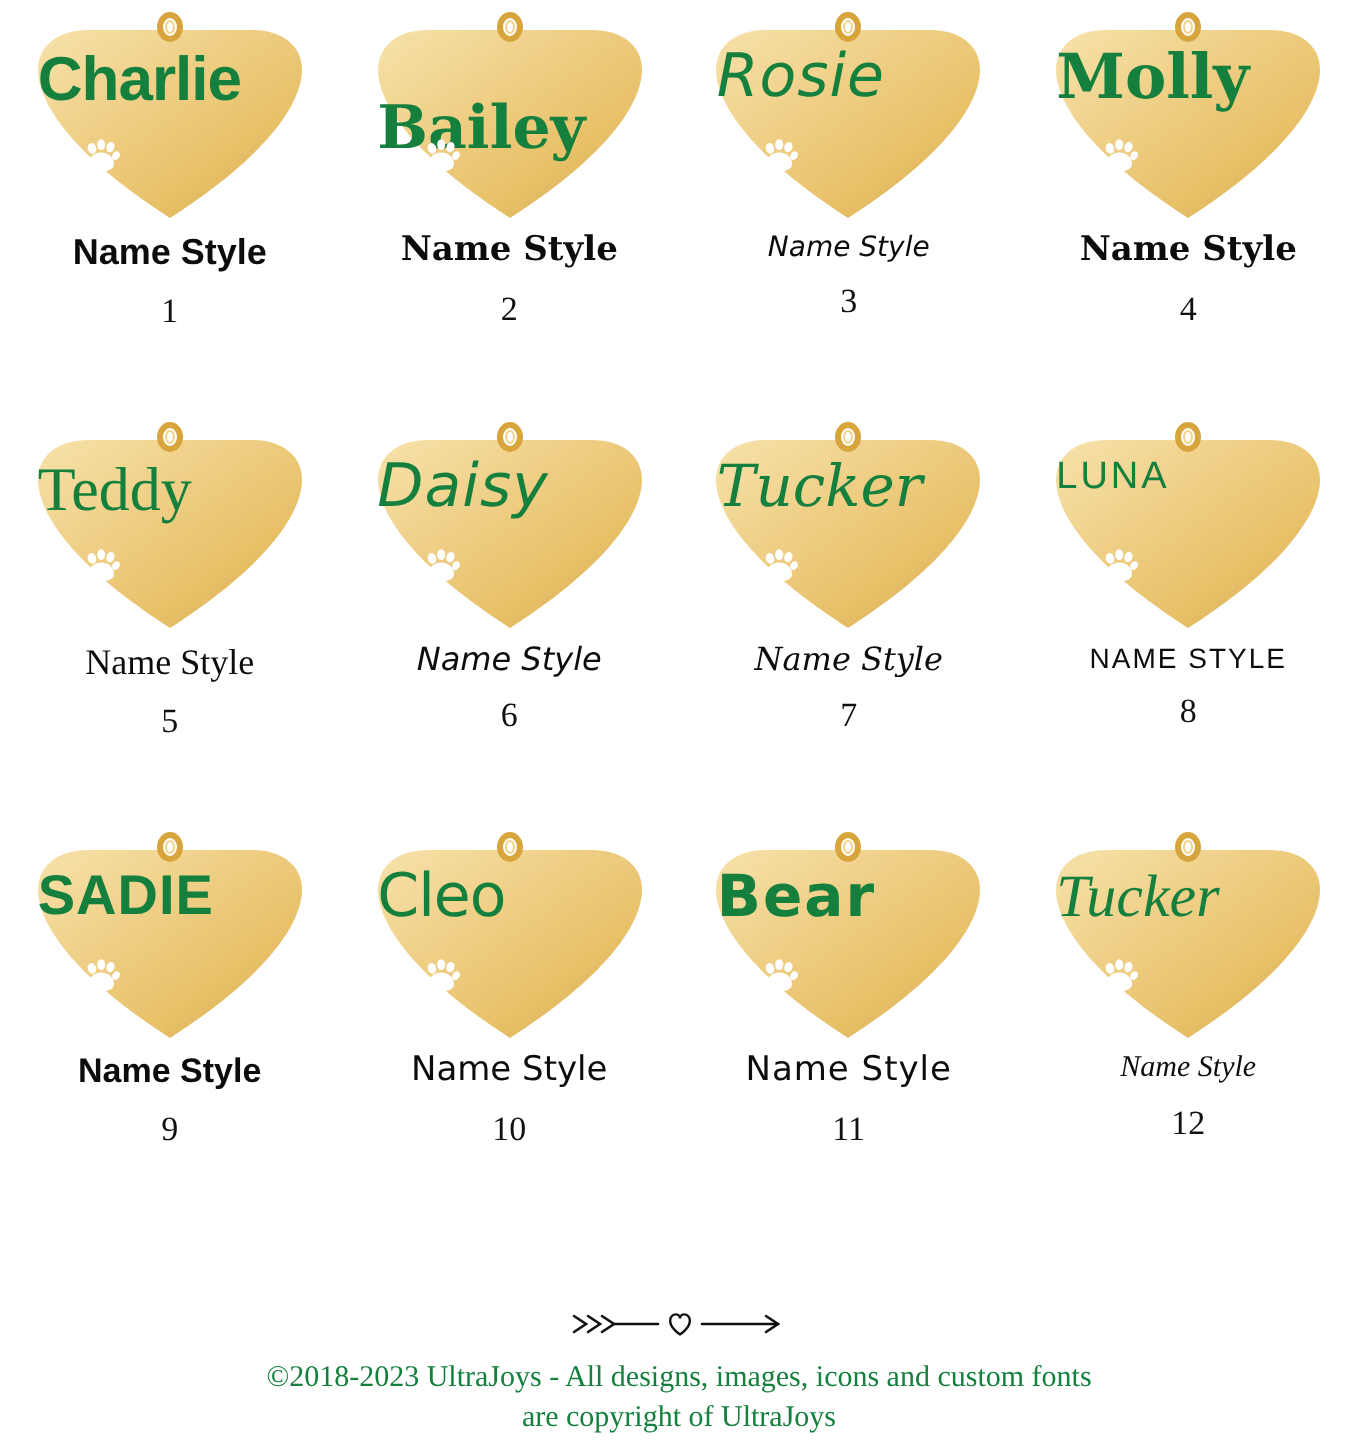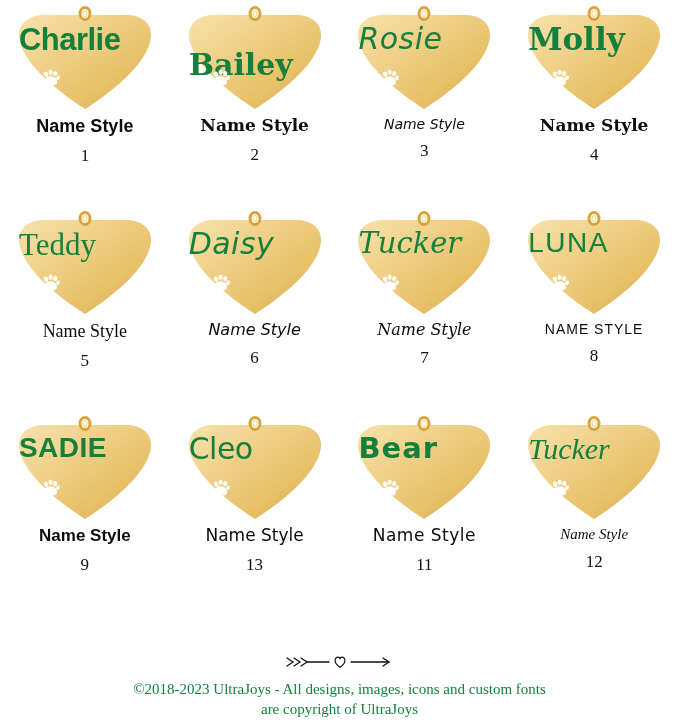--- a/index.html
+++ b/index.html
@@ -122,21 +122,21 @@
   }
 
   
   .f1 { font-family: "Liberation Sans", sans-serif; font-weight: 700; font-size: 31px; letter-spacing: -0.5px; }
   .f2 { font-family: "DejaVu Serif", serif; font-weight: 700; font-size: 30px; letter-spacing: 0px; margin-top: 26px; }
   .f3 { font-family: "DejaVu Sans", sans-serif; font-weight: 400; font-style: italic; font-size: 30px; letter-spacing: 0.5px; }
   .f4 { font-family: "DejaVu Serif", serif; font-weight: 700; font-size: 31px; }
   .f5 { font-family: "Liberation Serif", serif; font-weight: 400; font-size: 31px; }
   .f6 { font-family: "DejaVu Sans", sans-serif; font-style: italic; font-weight: 400; font-size: 30px; letter-spacing: 0.5px; }
   .f7 { font-family: "DejaVu Serif", serif; font-style: italic; font-weight: 400; font-size: 29px; }
-  .f8 { font-family: "Liberation Sans", sans-serif; font-weight: 400; font-size: 28px; letter-spacing: 1.5px; }
+  .f8 { font-family: "Liberation Sans", sans-serif; font-weight: 400; font-size: 19px; letter-spacing: 1.5px; }
   .f9 { font-family: "Liberation Sans", sans-serif; font-weight: 700; font-size: 28px; letter-spacing: 0.5px; }
   .f10 { font-family: "DejaVu Sans", sans-serif; font-weight: 400; font-size: 30px; letter-spacing: -0.5px; }
   .f11 { font-family: "DejaVu Sans", sans-serif; font-weight: 700; font-size: 29px; letter-spacing: 1px; }
   .f12 { font-family: "Liberation Serif", serif; font-style: italic; font-weight: 400; font-size: 30px; }
 
   
   .c1 { font-family: "Liberation Sans", sans-serif; font-weight: 700; font-size: 18px; }
   .c2 { font-family: "DejaVu Serif", serif; font-weight: 700; font-size: 17px; }
   .c3 { font-family: "DejaVu Sans", sans-serif; font-style: italic; font-size: 14px; }
   .c4 { font-family: "DejaVu Serif", serif; font-weight: 700; font-size: 17px; }
@@ -486,21 +486,21 @@
                 <ellipse cx="5" cy="6.2" rx="2.1" ry="2.7" transform="rotate(-18 5 6.2)"></ellipse>
                 <ellipse cx="9.6" cy="4.3" rx="2" ry="2.7"></ellipse>
                 <ellipse cx="14.2" cy="5.6" rx="2" ry="2.6" transform="rotate(18 14.2 5.6)"></ellipse>
                 <ellipse cx="17" cy="9.8" rx="1.8" ry="2.3" transform="rotate(32 17 9.8)"></ellipse>
                 <path d="M9.6 8.3 C13.4 8.3 16 11.1 16 13.9 C16 16.6 13.2 17.7 9.6 17.7 C6 17.7 3.2 16.6 3.2 13.9 C3.2 11.1 5.8 8.3 9.6 8.3 Z"></path>
               </g>
             </svg></div>
         </div>
         <div class="caption">
           <span class="style-label c10">Name Style</span>
-          <span class="style-num">13</span>
+          <span class="style-num">10</span>
         </div>
       </div>
       <div class="cell">
         <div class="tag-wrap">
           <div class="ring"></div>
           <div class="heart">
             <svg width="132" height="95" viewBox="0 0 132 95" xmlns="http://www.w3.org/2000/svg">
               <defs>
                 <linearGradient id="g10" x1="0" y1="0" x2="1" y2="1">
                   <stop offset="0%" stop-color="#f7e2ab"></stop>

